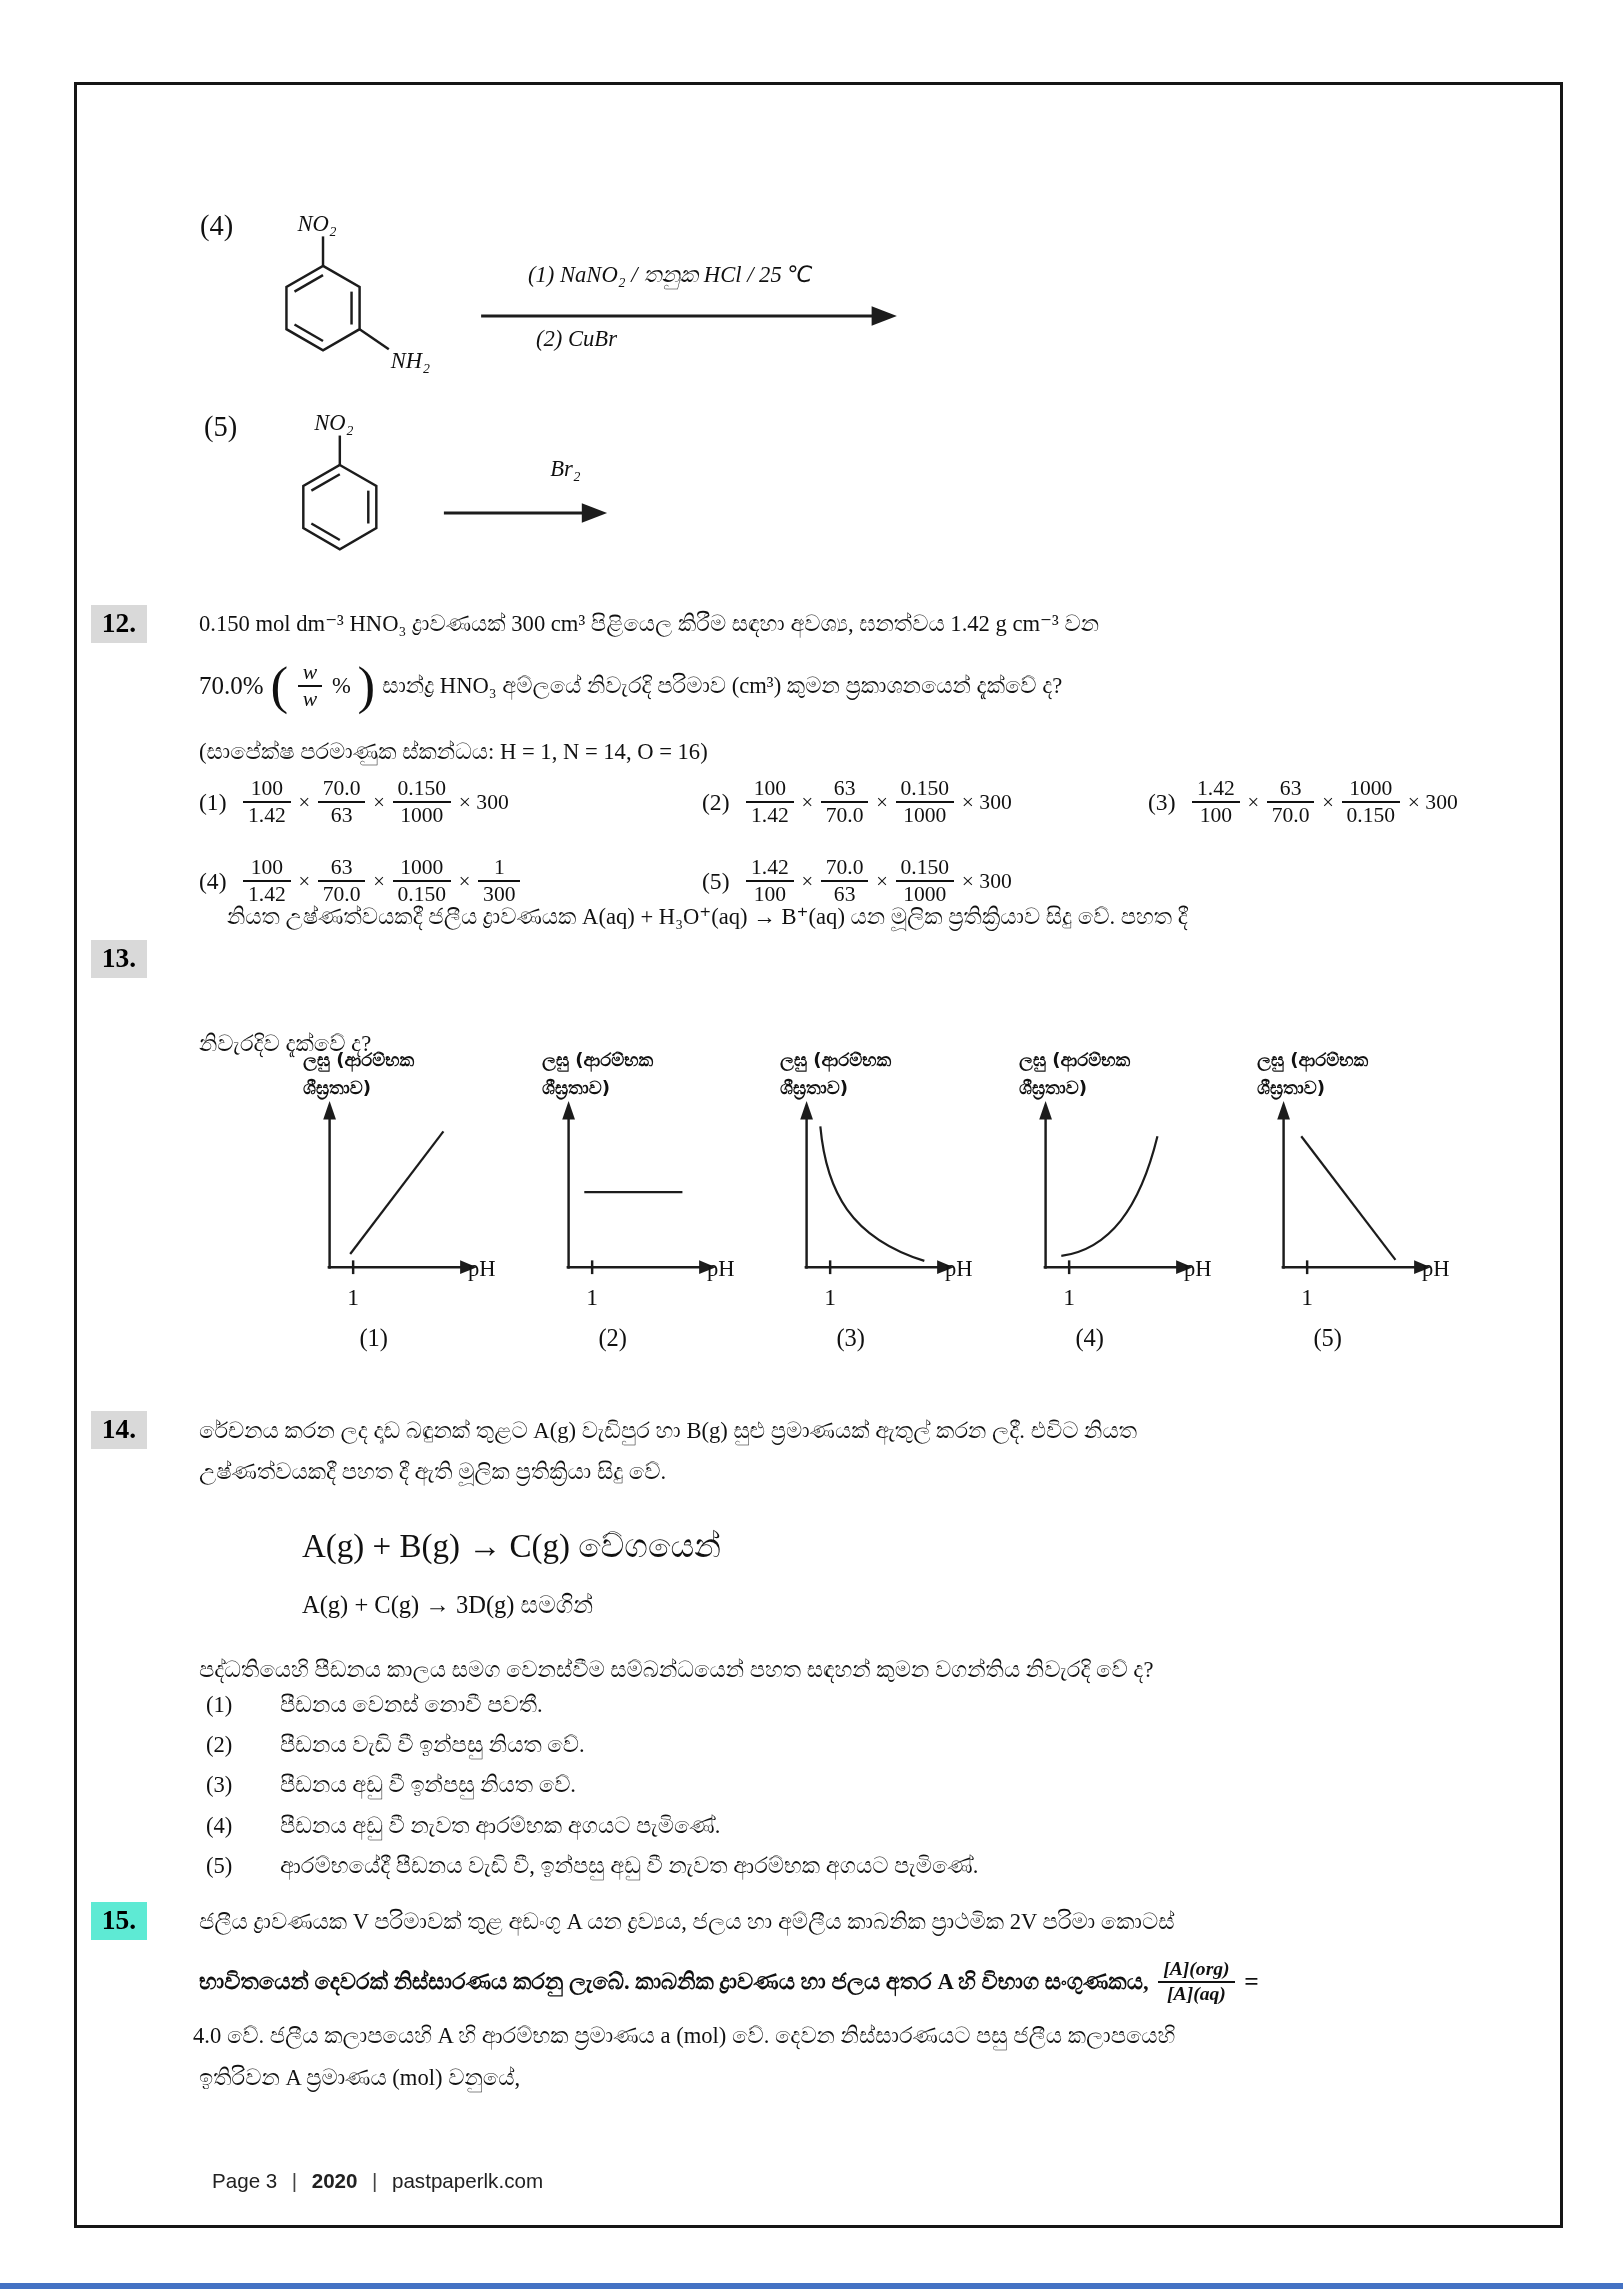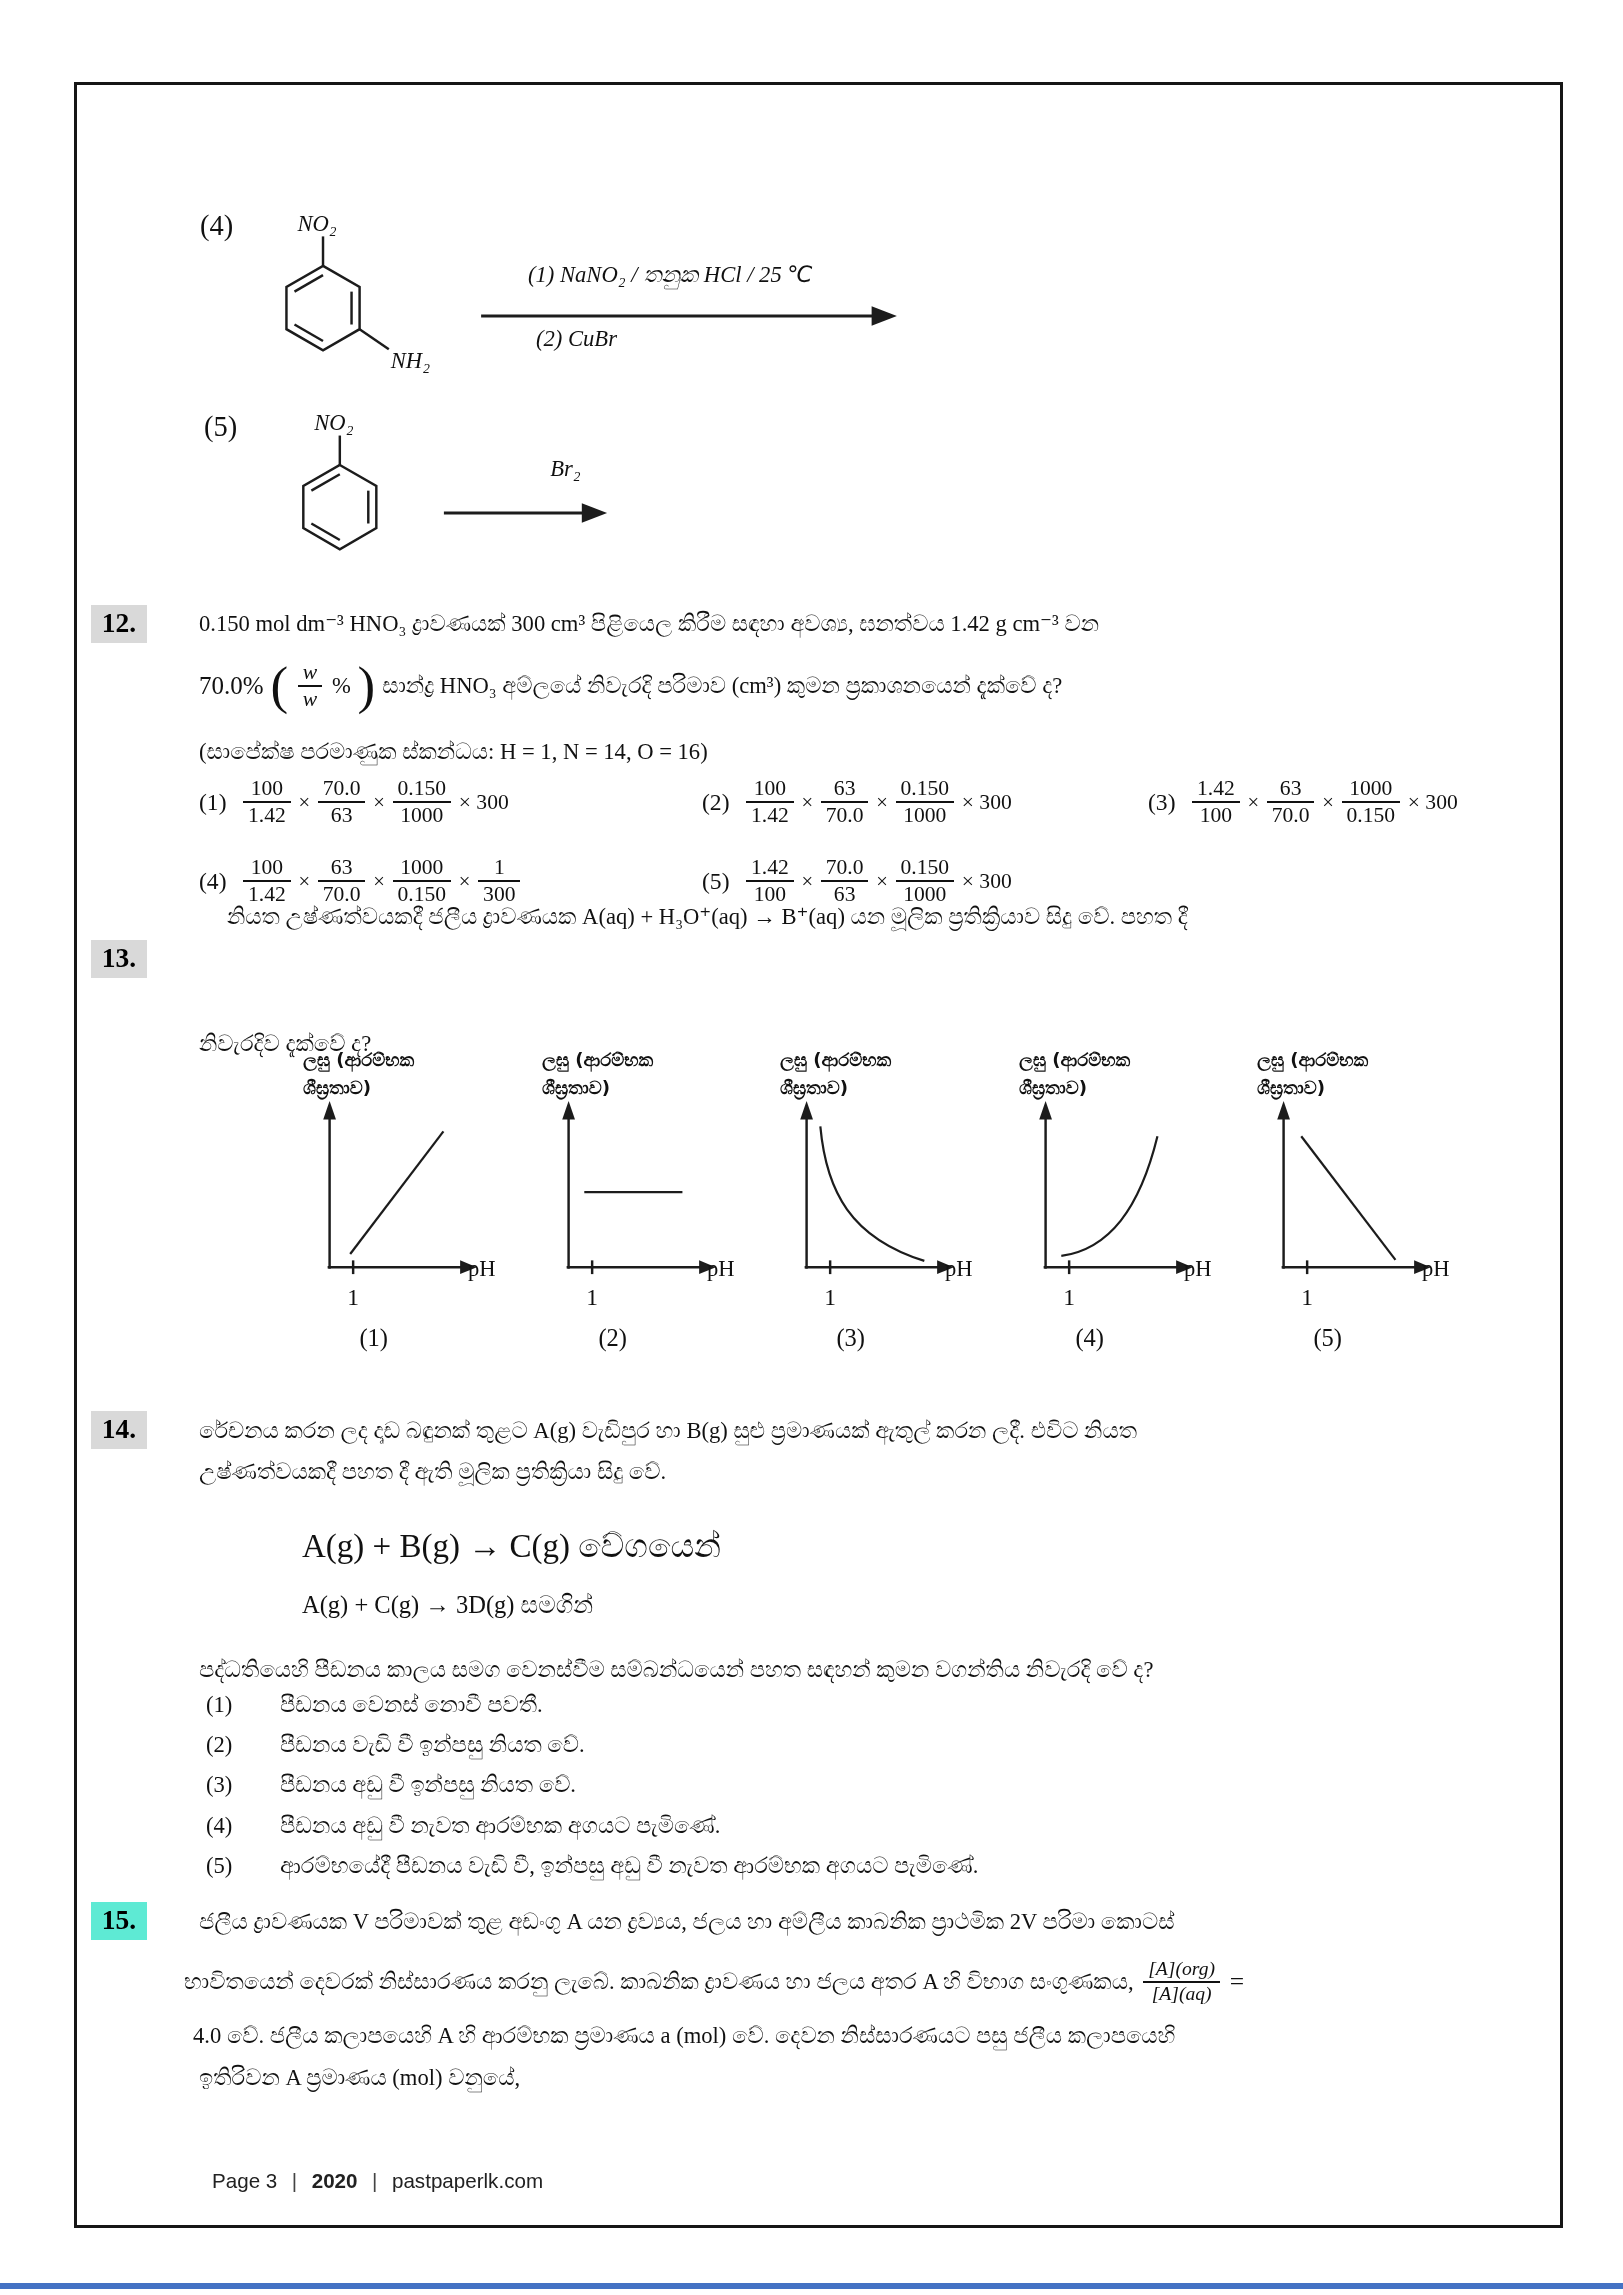--- a/index.html
+++ b/index.html
@@ -324,21 +324,21 @@
   <div class="q14opt" style="left:206px; top:1813px;">
     <span class="no">(4)</span><span>පීඩනය අඩු වී නැවත ආරම්භක අගයට පැමිණේ.</span>
   </div>
   <div class="q14opt" style="left:206px; top:1853px;">
     <span class="no">(5)</span><span>ආරම්භයේදී පීඩනය වැඩි වී, ඉන්පසු අඩු වී නැවත ආරම්භක අගයට පැමිණේ.</span>
   </div>
 
   <div class="qnumbox" style="left: 91px; top: 1902px; background: #5eead4;">15.</div>
   <div class="txt" style="left:199px; top:1907px;">ජලීය ද්‍රාවණයක V පරිමාවක් තුළ අඩංගු A යන ද්‍රව්‍යය, ජලය හා අම්ලීය කාබනික ප්‍රාථමික 2V පරිමා කොටස්</div>
 
-  <div class="inlineflex" style="left:184px; top:1945px; height:74px;">
+  <div class="inlineflex" style="left:199px; top:1945px; height:74px;font-weight:bold;">
     <span>භාවිතයෙන් දෙවරක් නිස්සාරණය කරනු ලැබේ. කාබනික ද්‍රාවණය හා ජලය අතර A හි විභාග සංගුණකය,</span>
     <span class="frac">
       <span class="fnum ital" style="font-size:19.6px;">[A](org)</span>
       <span class="fbar"></span>
       <span class="fden ital" style="font-size:19.6px;">[A](aq)</span>
     </span>
     <span style="font-size:25.5px;">=</span>
   </div>
 
   <div class="txt" style="left:193px; top:2021px;">4.0 වේ. ජලීය කලාපයෙහි A හි ආරම්භක ප්‍රමාණය a (mol) වේ. දෙවන නිස්සාරණයට පසු ජලීය කලාපයෙහි</div>

